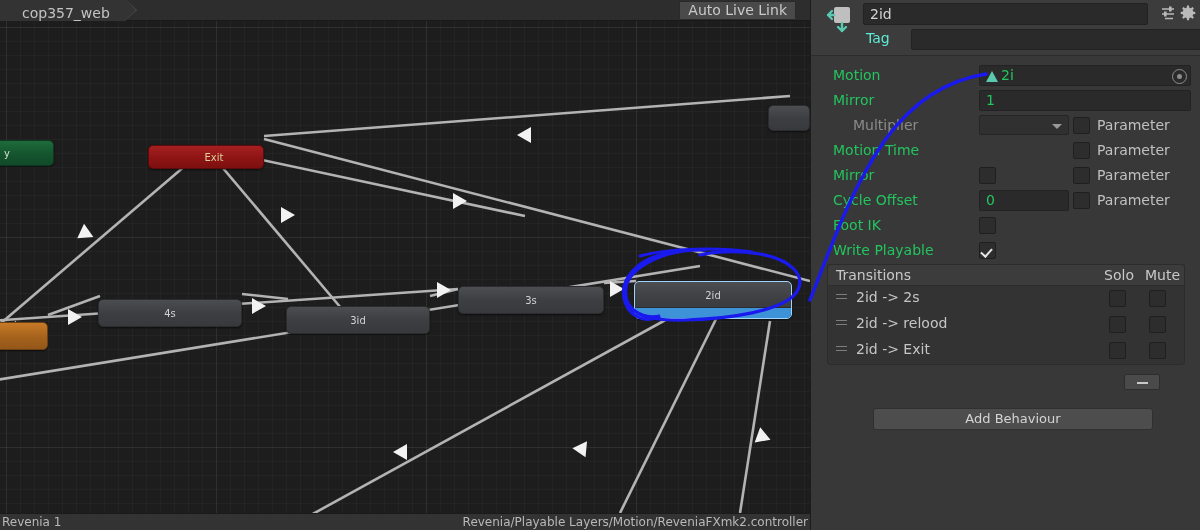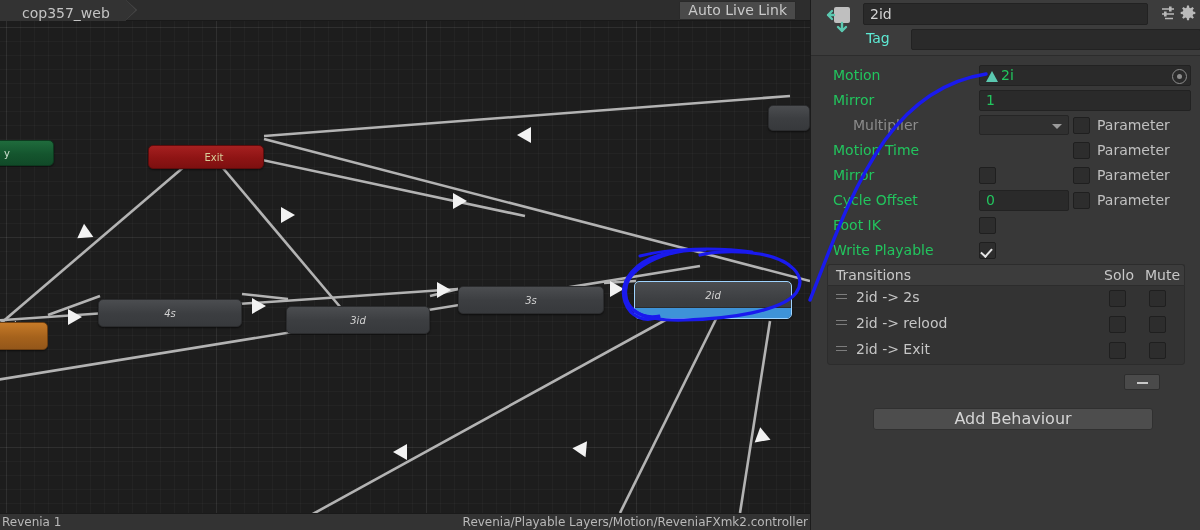--- a/index.html
+++ b/index.html
@@ -70,21 +70,20 @@
   .node {
     position: absolute; border-radius: 5px;
     display: flex; align-items: center; justify-content: center;
     font-size: 10px; color: #d2d2d2; text-align: center;
     overflow: hidden;
   }
   .node-gray {
     background: linear-gradient(to bottom, #4b4d50 0%, #3c3e41 52%, #37393c 100%);
     border: 1px solid #2b2c2e;
     box-shadow: 0 1px 2px rgba(0,0,0,0.55);
-    font-style: italic;
   }
   .node-red {
     background: linear-gradient(to bottom, #a52020 0%, #8e1414 55%, #7d1010 100%);
     border: 1px solid #5d0c0c; color: #d8cf9a;
     box-shadow: 0 1px 2px rgba(0,0,0,0.55);
     padding-left: 16px;
   }
   .node-green {
     background: linear-gradient(to bottom, #1f6b3c 0%, #14552e 55%, #114a28 100%);
     border: 1px solid #0d3a1f; color: #cfe0cf;
@@ -219,21 +218,21 @@
     position: absolute; left: 313px; top: 374px; width: 36px; height: 16px;
     background: #4a4a4a; border: 1px solid #2d2d2d; border-radius: 2px;
   }
   #trans-minus::after {
     content: ""; position: absolute; left: 12px; top: 7px;
     width: 11px; height: 1.5px; background: #c8c8c8;
   }
   #add-behaviour {
     position: absolute; left: 62px; top: 408px; width: 280px; height: 22px;
     background: #4d4d4d; border: 1px solid #303030; border-radius: 3px;
-    color: #d4d4d4; font-size: 16px; text-align: center; line-height: 20px;
+    color: #d4d4d4; font-size: 13px; text-align: center; line-height: 20px;
   }
 </style>
 </head>
 <body>
 
 <div id="root">
 
   <div id="graph-pane">
 
     <div id="grid"></div>

